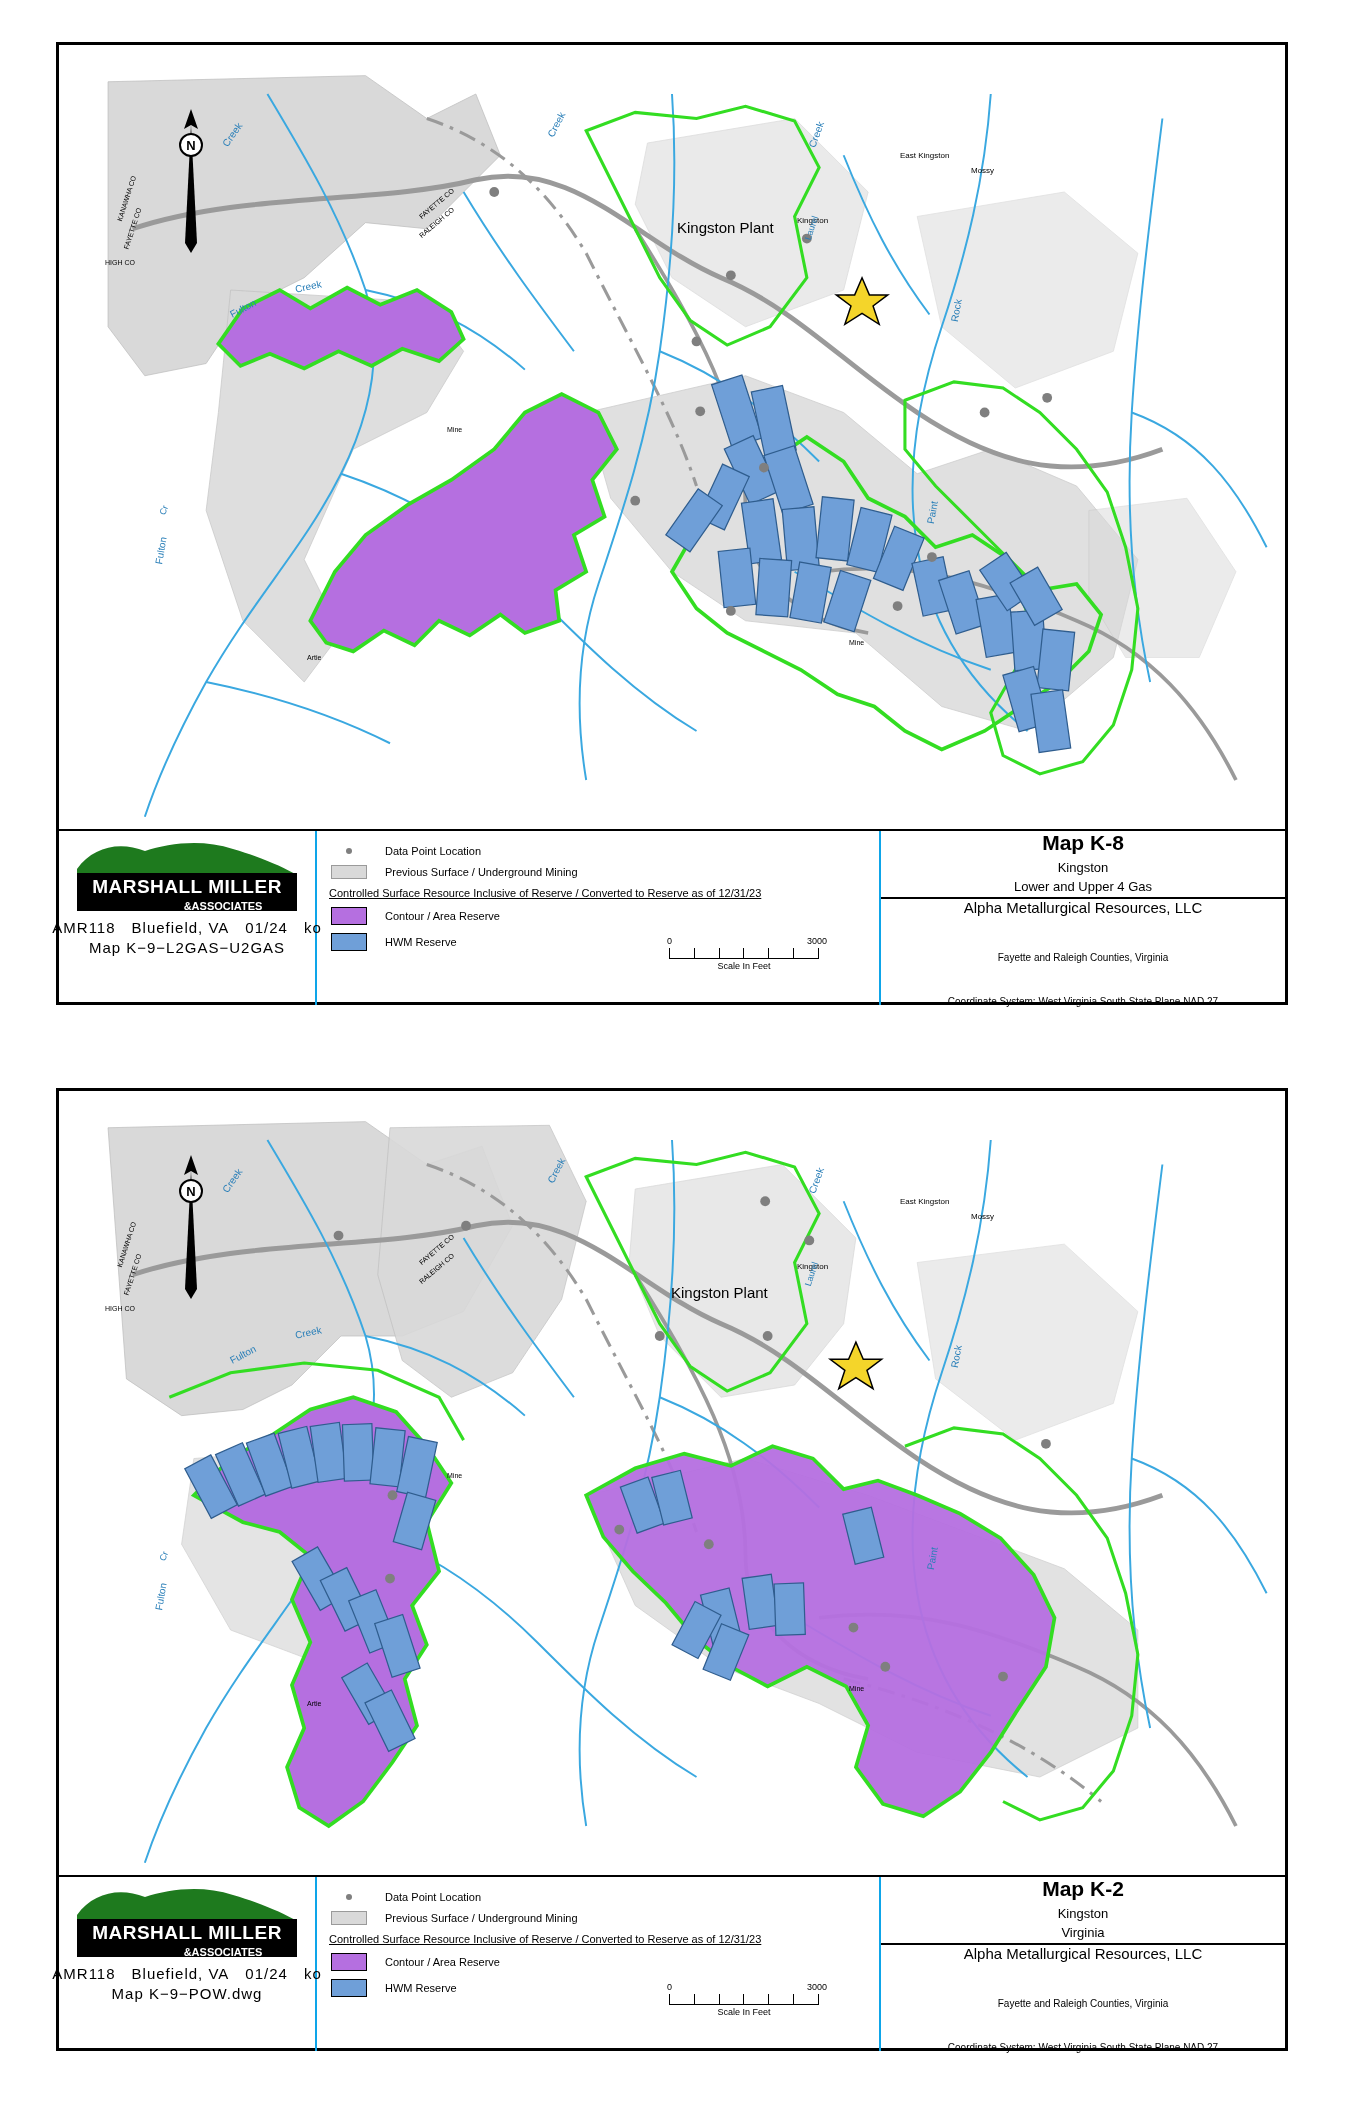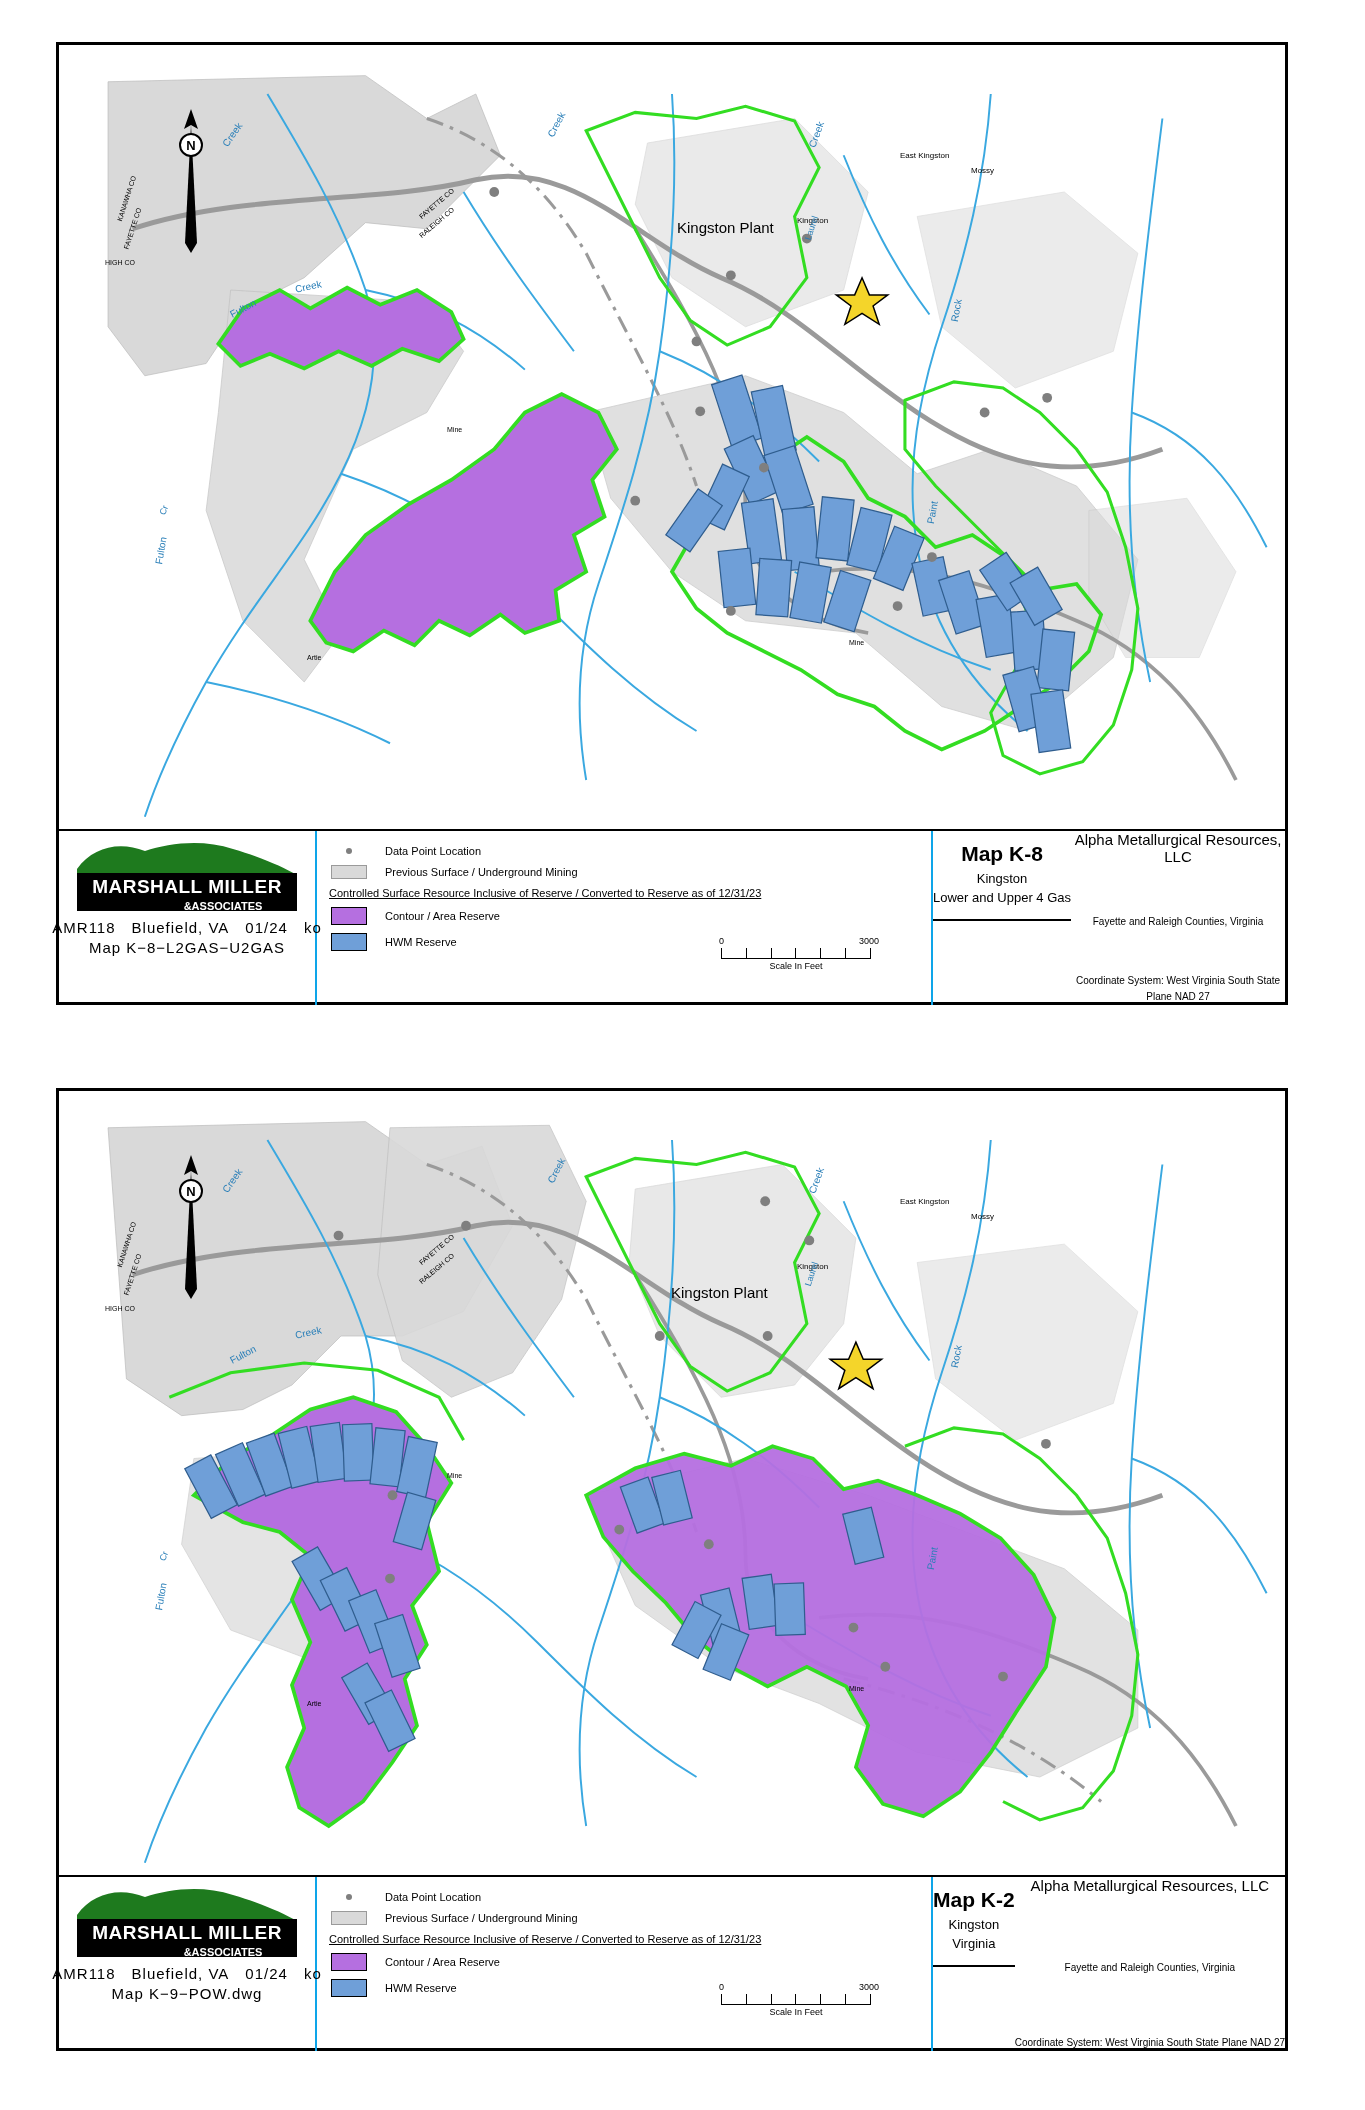--- a/index.html
+++ b/index.html
@@ -36,21 +36,21 @@
   .scale-wrap{position:absolute;right:60px;bottom:34px;width:150px;text-align:center;}
   .scale-bar{position:relative;height:10px;border:1px solid #000;border-top:none;display:flex;}
   .scale-bar i{flex:1;border-left:1px solid #000;}
   .scale-bar i:first-child{border-left:none;}
   .scale-nums{position:relative;height:12px;font-size:9px;}
   .scale-nums span{position:absolute;top:0;}
   .scale-nums .l{left:-2px;}
   .scale-nums .r{right:-8px;}
   .scale-cap{font-size:9px;margin-top:2px;}
 
-  .title-cell{width:352px;display:flex;flex-direction:row;border-radius:27px;}
+  .title-cell{width:404px;display:flex;flex-direction:column;border-radius:27px;}
   .title-top{height:88px;border-bottom:2px solid #000;display:flex;flex-direction:column;align-items:center;justify-content:center;}
   .map-no{font-size:21px;font-weight:bold;margin-bottom:4px;}
   .t-sub{font-size:13px;line-height:1.45;}
   .title-bot{flex:1;display:flex;flex-direction:column;align-items:center;justify-content:space-between;text-align:center;gap:28px;}
   .company{font-size:15px;margin-bottom:6px;}
   .t-small{font-size:10px;line-height:1.6;}
 
   .lbl{font-family:"Liberation Sans",sans-serif;}
 </style>
 </head>
@@ -197,21 +197,21 @@
         <svg class="logo" viewBox="0 0 228 74">
           <path d="M4,30 C20,8 46,2 72,12 C96,4 130,0 160,10 C188,18 210,28 224,36 L224,70 L4,70 Z" fill="#1e7a1e"></path>
           <rect x="4" y="34" width="220" height="26" fill="#000"></rect>
           <rect x="4" y="60" width="220" height="12" fill="#000"></rect>
           <text x="114" y="54" fill="#fff" font-size="19" font-weight="bold" font-family="Liberation Sans, sans-serif" text-anchor="middle" letter-spacing="0.5">MARSHALL MILLER</text>
           <text x="150" y="71" fill="#fff" font-size="11" font-weight="bold" font-family="Liberation Sans, sans-serif" text-anchor="middle">&amp;ASSOCIATES</text>
         </svg>
         <div class="proj-line">
           <span>AMR118</span><span class="sp"></span><span>Bluefield, VA</span><span class="sp"></span><span>01/24</span><span class="sp"></span><span>ko</span>
         </div>
-        <div class="proj-line2">Map  K−8−L2GAS−U2GAS</div>
+        <div class="proj-line2">Map  K−9−L2GAS−U2GAS</div>
       </div>
 
       <div class="cell legend-cell">
         <div class="leg-row">
           <div class="leg-sym">
               <div class="dot"></div>
             </div>
           <div class="leg-txt">Data Point Location</div>
         </div>
         <div class="leg-row">

